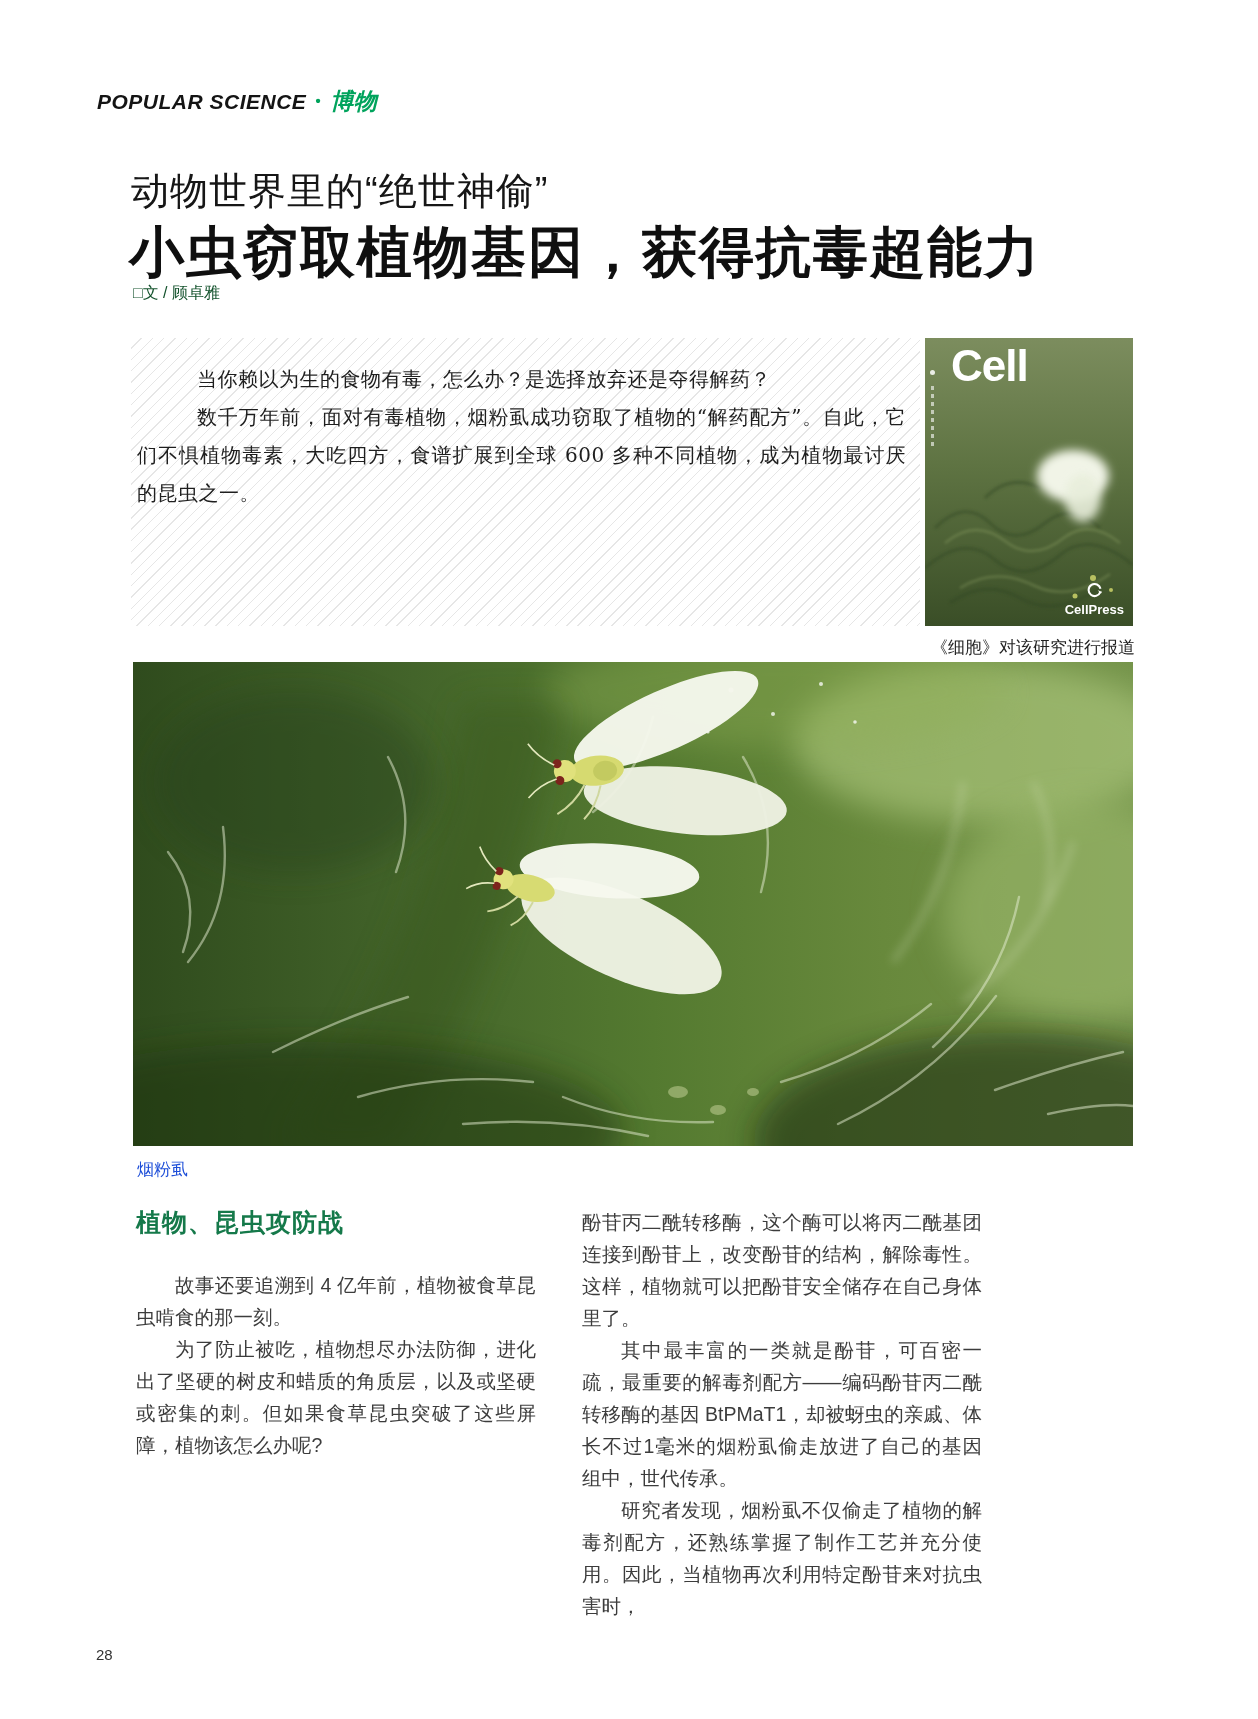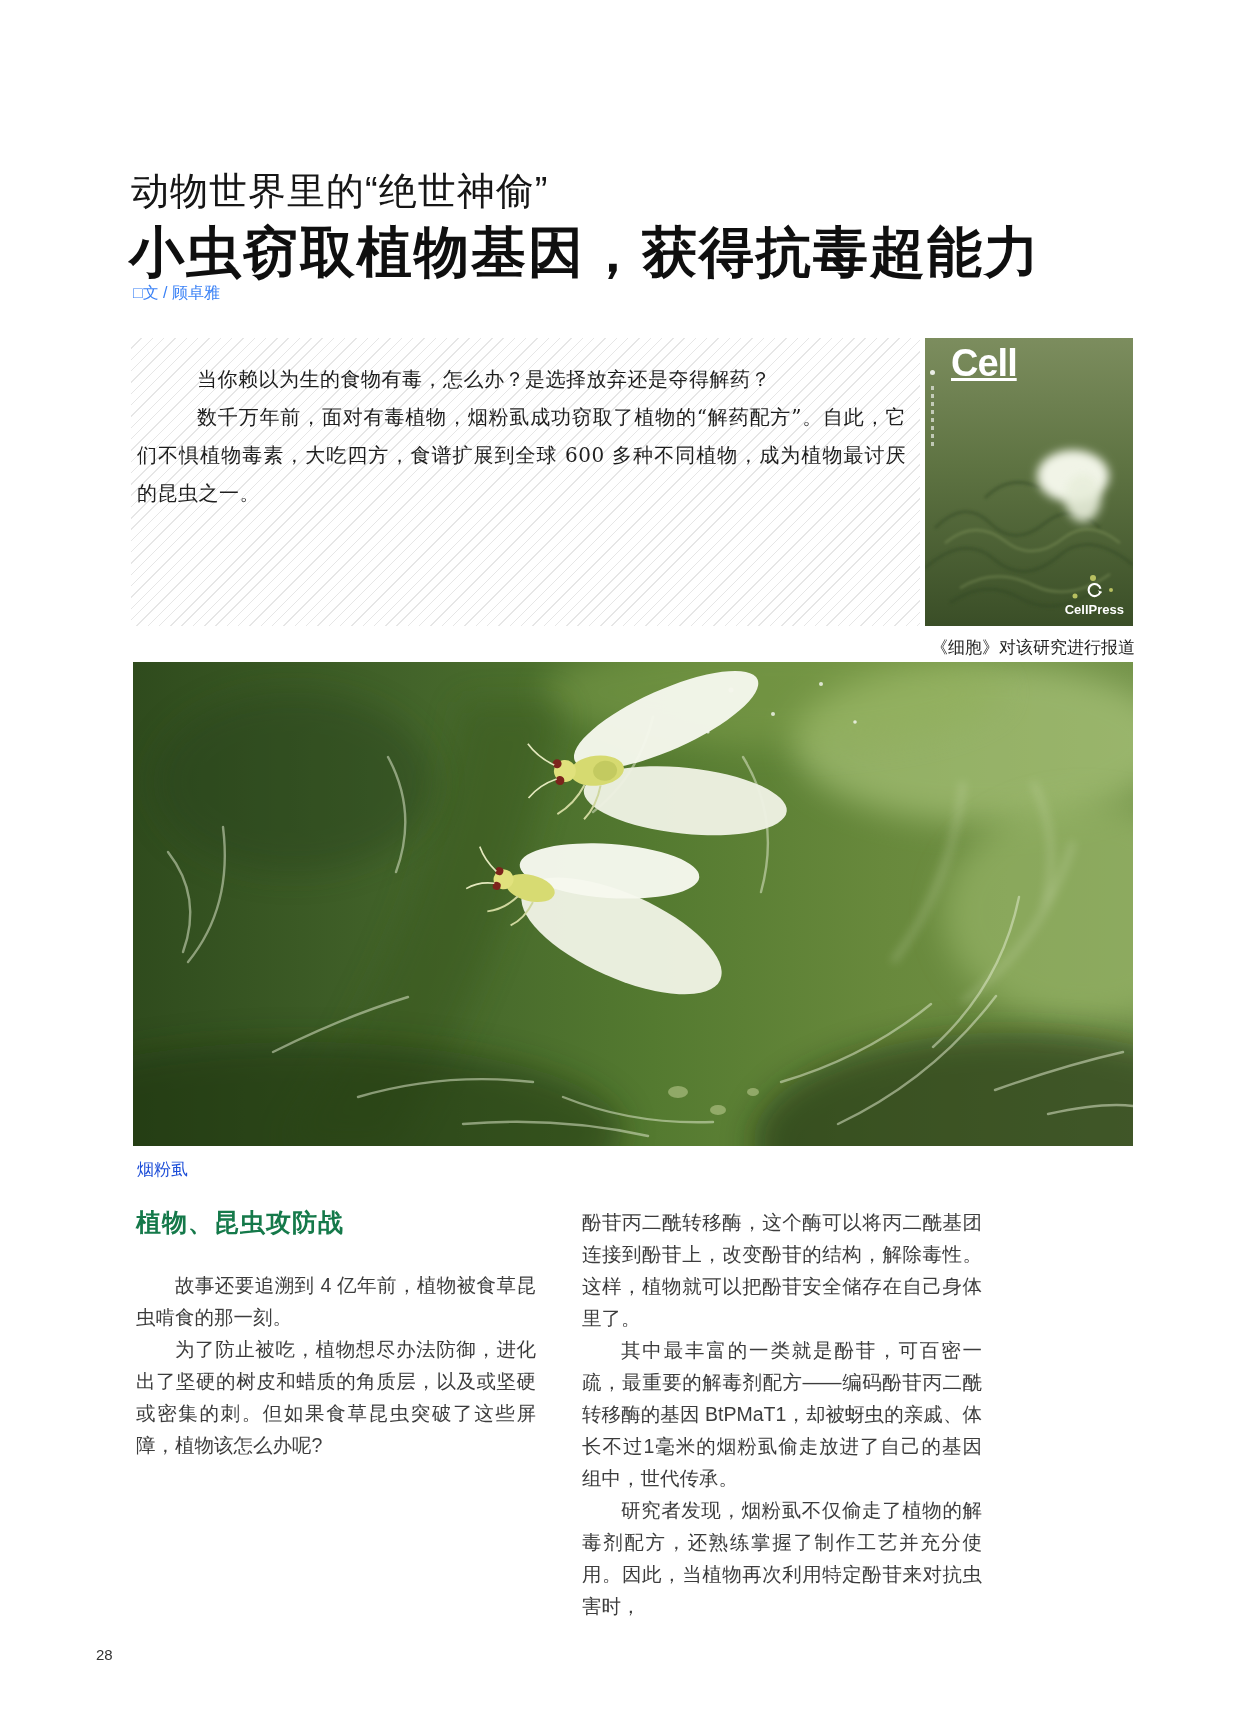--- a/index.html
+++ b/index.html
@@ -11,35 +11,35 @@
             font-size:21px;letter-spacing:.5px;white-space:nowrap;}
   .masthead .brand{color:#141414;}
   .masthead .dot{color:var(--brand-green);margin:0 9px;font-size:15px;vertical-align:3px;}
   .masthead .section{color:var(--brand-green);font-size:23px;}
 
   
   .kicker{position:absolute;left:131px;top:166px;font-size:38px;font-weight:500;
           color:#161616;letter-spacing:1px;white-space:nowrap;}
   .title{position:absolute;left:129px;top:216px;margin:0;font-size:55px;font-weight:800;
          color:#0f0f0f;letter-spacing:2px;white-space:nowrap;}
-  .byline{position:absolute;left:133px;top:283px;font-size:16px;color:#3b82f6;}
+  .byline{position:absolute;left:133px;top:283px;font-size:16px;color:#14532d;}
 
   
   .intro-box{position:absolute;left:131px;top:338px;width:789px;height:288px;box-sizing:border-box;
              padding:22px 14px 0 6px;
              background:repeating-linear-gradient(135deg,#ffffff 0 7px,#e6e6e6 7px 8px);}
   .intro-box p{margin:0;font-family:"DejaVu Serif","Liberation Serif",serif;
                font-size:20px;line-height:38px;letter-spacing:.5px;color:#1e1e1e;
                text-align:justify;text-indent:3em;}
 
   
   .cover{position:absolute;left:925px;top:338px;width:208px;height:288px;overflow:hidden;}
   .cover svg.art{position:absolute;left:0;top:0;}
-  .cell-logo{position:absolute;left:26px;top:6px;color:#ffffff;font-size:38px;font-weight:bold;
-             letter-spacing:-1px;line-height:1;text-decoration:underline;}
+  .cell-logo{position:absolute;left:26px;top:6px;color:#ffffff;font-size:44px;font-weight:bold;
+             letter-spacing:-1px;line-height:1;}
   .spine-mark{position:absolute;left:5px;top:32px;width:5px;height:5px;border-radius:50%;
               background:#ffffff;opacity:.85;}
   .spine-text{position:absolute;left:6px;top:48px;width:3px;height:64px;opacity:.6;
               background:repeating-linear-gradient(#ffffff 0 4px,transparent 4px 8px);}
   .cellpress{position:absolute;right:9px;bottom:9px;display:flex;align-items:center;gap:4px;
              color:#ffffff;font-size:13px;font-weight:bold;flex-direction:column;}
 
   .cover-caption{position:absolute;left:833px;top:636px;width:302px;text-align:right;
                  font-family:"DejaVu Serif","Liberation Serif",serif;font-size:17px;color:#1f1f1f;}
 
@@ -57,20 +57,23 @@
          text-indent:2em;}
   .col p.cont{text-indent:0;}
 
   .page-number{position:absolute;left:96px;top:1646px;font-size:15px;color:#333333;}
 </style>
 </head>
 <body>
 
 <div class="page">
 
+  <header class="masthead">
+    <span class="brand">POPULAR SCIENCE</span><span class="dot">•</span><span class="section">博物</span>
+  </header>
 
   <div class="kicker">动物世界里的“绝世神偷”</div>
   <h1 class="title">小虫窃取植物基因，获得抗毒超能力</h1>
   <div class="byline">□文 / 顾卓雅</div>
 
   <section class="intro-box">
     <p>当你赖以为生的食物有毒，怎么办？是选择放弃还是夺得解药？</p>
     <p>数千万年前，面对有毒植物，烟粉虱成功窃取了植物的“解药配方”。自此，它们不惧植物毒素，大吃四方，食谱扩展到全球 600 多种不同植物，成为植物最讨厌的昆虫之一。</p>
   </section>
 

